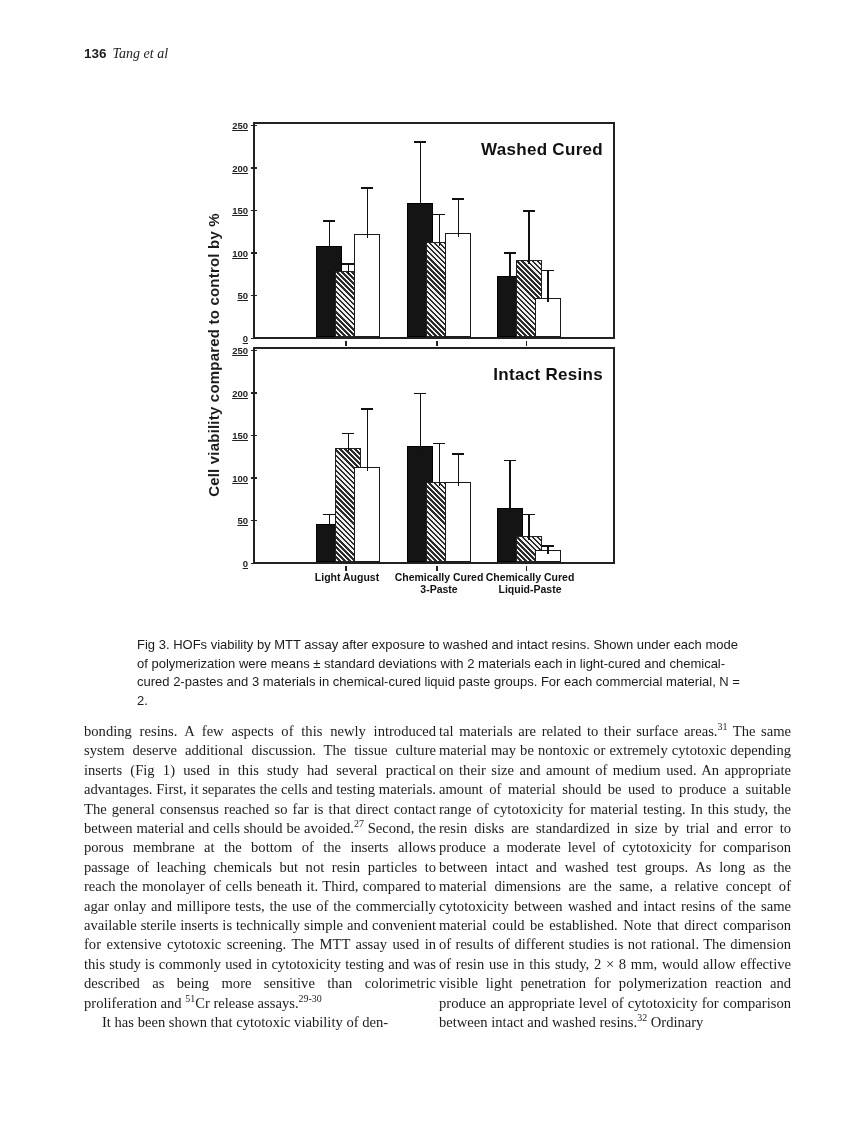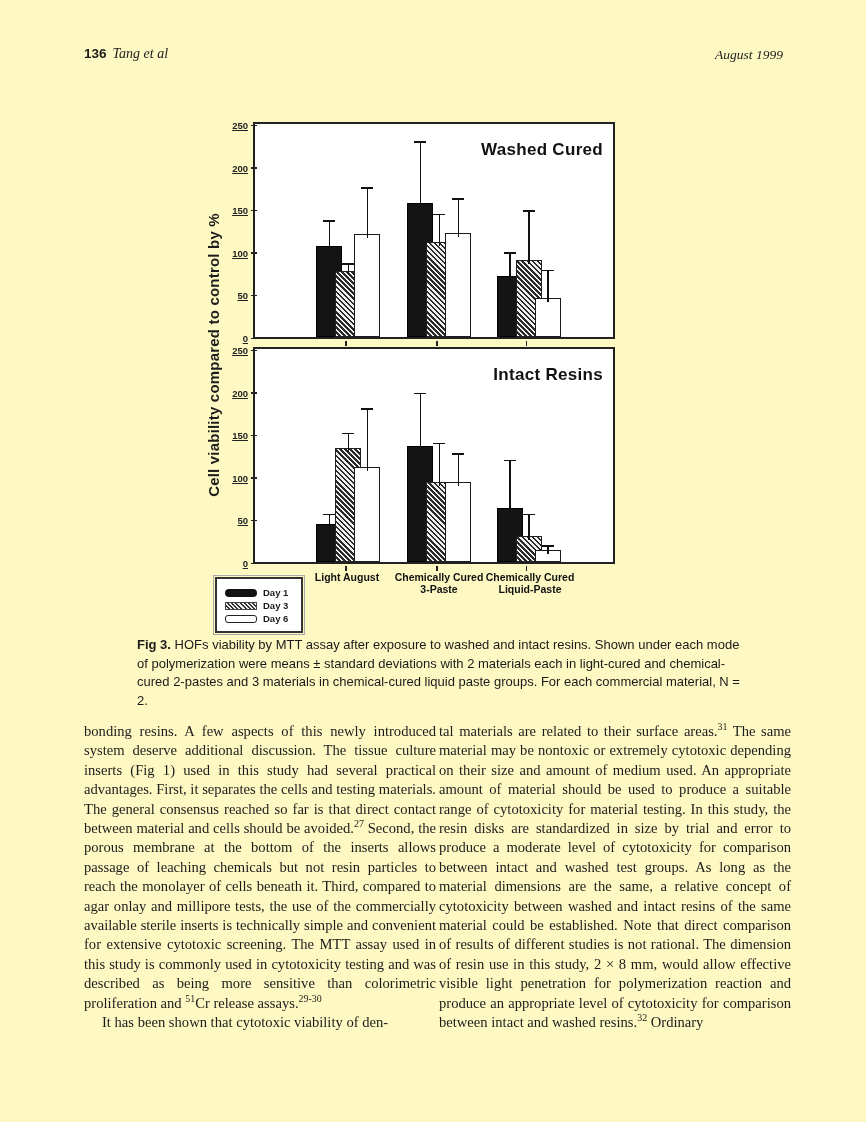--- a/index.html
+++ b/index.html
@@ -1,18 +1,18 @@
 <!DOCTYPE html>
 <html><head>
 <meta charset="utf-8">
 <style>
   html,body{margin:0;padding:0;background:#d8d8d8;}
   .page{
     position:relative;width:866px;height:1122px;margin:0 auto;
-    background:#fef9c3;color:#1c1c1c;overflow:hidden;
+    background:#ffffff;color:#1c1c1c;overflow:hidden;
     font-family:"Liberation Serif", serif;
   }
   
   .header{position:absolute;left:84px;right:83px;top:46px;display:flex;justify-content:space-between;}
   .h-left{font-size:14px;white-space:nowrap;}
   .folio{font-weight:bold;font-family:"Liberation Sans",sans-serif;font-size:13.5px;}
   .authors{font-style:italic;margin-left:6px;}
   .h-right{text-align:right;font-style:italic;font-size:13.5px;line-height:18px;}
   
   .figure{position:absolute;left:215px;top:115px;width:440px;height:520px;}
@@ -62,39 +62,38 @@
   .swatch{width:32px;height:8px;margin-right:6px;box-sizing:border-box;}
   .swatch-solid{background:#111;border-radius:4px;}
   .swatch-hatched{background:repeating-linear-gradient(45deg,#eee 0 1.5px,#333 1.5px 3px);border:1px solid #444;}
   .swatch-open{background:#fff;border:1.5px solid #222;border-radius:3px;}
   .legend-label{font-family:"Liberation Sans",sans-serif;font-weight:bold;font-size:9.5px;}
   
   .caption{
     position:absolute;left:137px;top:636px;width:612px;
     font-family:"Liberation Sans",sans-serif;font-size:13px;line-height:18.5px;color:#1a1a1a;
   }
-  .caption b{font-weight:bold;}
+  .caption b{font-weight:normal;}
   
   .body-cols{position:absolute;left:84px;top:722px;width:716px;display:flex;gap:3px;}
   .col{width:352px;font-size:14.6px;line-height:19.4px;text-align:justify;}
   .col p{margin:0;}
   .col p.indent{text-indent:18px;}
   sup{font-size:0.68em;line-height:0;vertical-align:super;}
 </style>
 </head>
 <body>
 
 <div class="page">
 
   <div class="header">
     <div class="h-left">
       <span class="folio">136</span><span class="authors">Tang et al</span>
     </div>
     <div class="h-right">
-      <div>August 1999</div>
     </div>
   </div>
 
   <div class="figure">
     <div class="ylabel">Cell viability compared to control by %</div>
 
     <div class="panel" data-chart-index="0">
         <div class="plot">
           <div class="panel-title">Washed Cured</div>
           <div class="bar bar-solid" style="left: 61.08px; height: 91.164px; z-index: 5;"></div>
@@ -198,34 +197,20 @@
         <div>Chemically Cured</div>
           <div>3-Paste</div>
       </div>
       <div class="xgroup" style="left:212px;">
         <div>Chemically Cured</div>
           <div>Liquid-Paste</div>
       </div>
     </div>
 
 
-    <div class="legend">
-      <div class="legend-row">
-        <span class="swatch swatch-solid"></span>
-        <span class="legend-label">Day 1</span>
-      </div>
-      <div class="legend-row">
-        <span class="swatch swatch-hatched"></span>
-        <span class="legend-label">Day 3</span>
-      </div>
-      <div class="legend-row">
-        <span class="swatch swatch-open"></span>
-        <span class="legend-label">Day 6</span>
-      </div>
-    </div>
   </div>
 
   <div class="caption">
     <b>Fig 3.</b>
     <span>HOFs viability by MTT assay after exposure to washed and intact resins. Shown under each mode of polymerization were means ± standard deviations with 2 materials each in light-cured and chemical-cured 2-pastes and 3 materials in chemical-cured liquid paste groups. For each commercial material, N = 2.</span>
   </div>
 
   <div class="body-cols">
     <div class="col">
       <p><span>bonding resins. A few aspects of this newly introduced system deserve additional discussion. The tissue culture inserts (Fig 1) used in this study had several practical advantages. First, it separates the cells and testing materials. The general consensus reached so far is that direct contact between material and cells should be avoided.</span><sup>27</sup><span> Second, the porous membrane at the bottom of the inserts allows passage of leaching chemicals but not resin particles to reach the monolayer of cells beneath it. Third, compared to agar onlay and millipore tests, the use of the commercially available sterile inserts is technically simple and convenient for extensive cytotoxic screening. The MTT assay used in this study is commonly used in cytotoxicity testing and was described as being more sensitive than colorimetric proliferation and </span><sup>51</sup><span>Cr release assays.</span><sup>29-30</sup></p>

